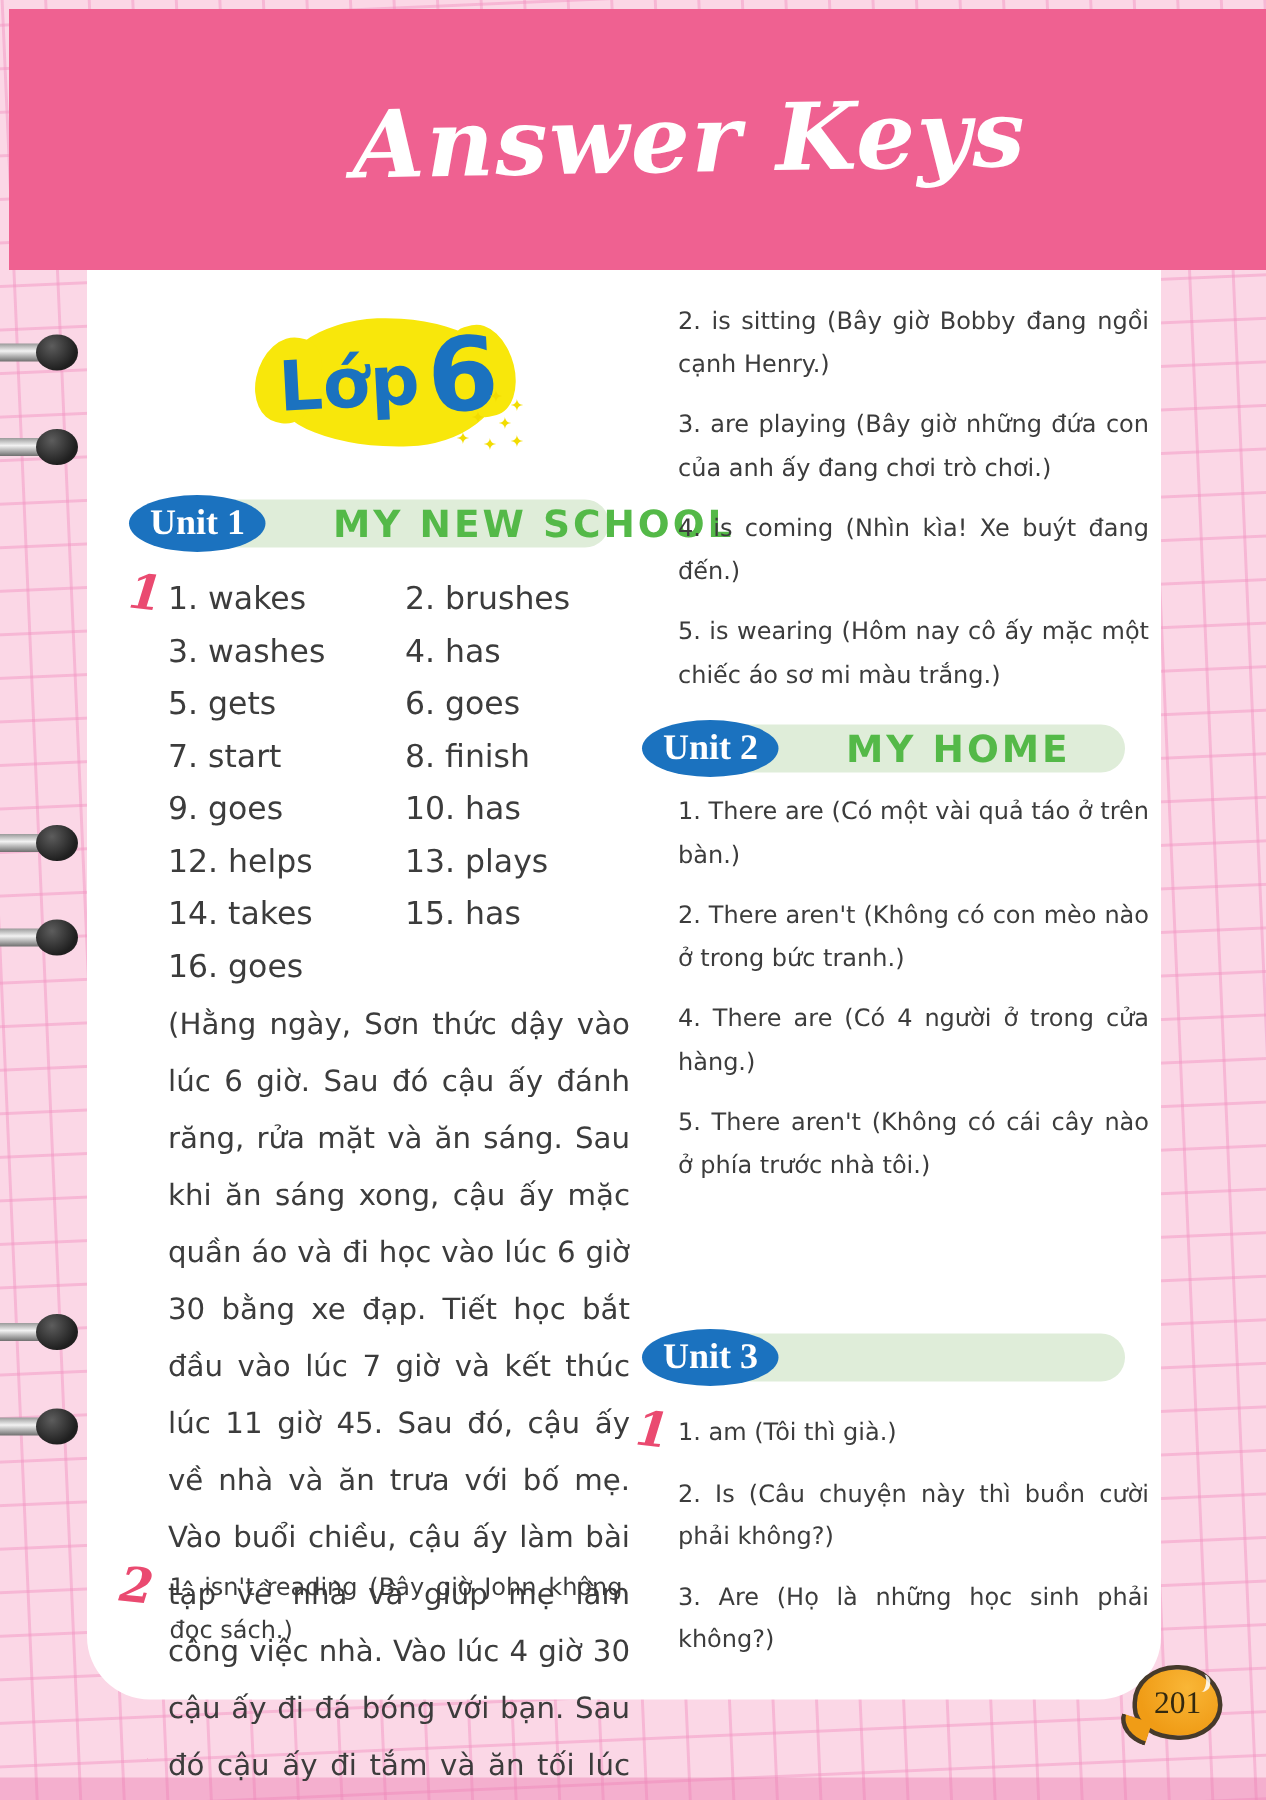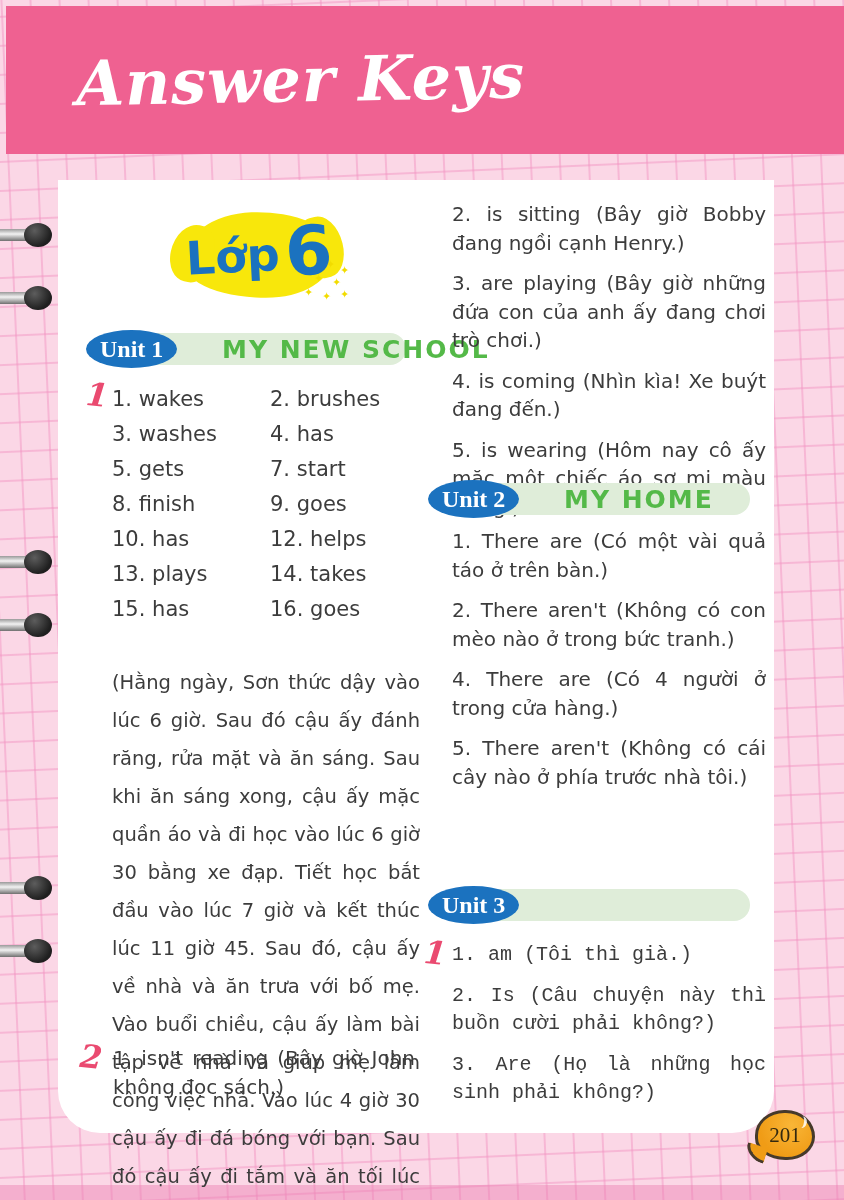--- a/index.html
+++ b/index.html
@@ -8,22 +8,22 @@
 
   
   .grid-bg{position:absolute;left:-60px;top:-60px;right:-60px;bottom:-60px;
     background-image:
       linear-gradient(rgba(242,148,194,.48) 2px, transparent 2px),
       linear-gradient(90deg, rgba(242,148,194,.48) 2px, transparent 2px);
     background-size:29px 29px;transform:rotate(-2.5deg);}
   .bottom-band{position:absolute;left:0;right:0;bottom:0;height:15px;background:rgba(236,126,178,.45);z-index:1;}
 
   
-  .header{position:absolute;left:6px;top:6px;right:0;height:148px;background:#EF6191;z-index:3;
-    display:flex;align-items:center;}
+  .header{position:absolute;left:6px;top:6px;right:0;height:174px;background:#EF6191;z-index:3;
+    display:flex;align-items:center;justify-content:center;}
   .header .title{font-family:"DejaVu Serif",serif;font-style:italic;font-weight:bold;
     font-size:62px;color:#ffffff;letter-spacing:1px;padding-left:70px;transform:rotate(-1deg);}
 
   
   .sheet{position:absolute;left:58px;top:180px;width:716px;height:953px;background:#ffffff;
     border-radius:0 0 42px 42px;z-index:2;}
 
   
   .ring{position:absolute;left:0;width:54px;height:24px;z-index:4;}
   .ring .rod{position:absolute;left:0;top:6px;width:36px;height:12px;
@@ -54,26 +54,26 @@
     display:flex;align-items:center;white-space:nowrap;}
   .unit-title{position:absolute;left:136px;top:0;height:38px;display:flex;align-items:center;
     color:#54B948;font-weight:bold;font-size:25px;letter-spacing:2px;white-space:nowrap;}
 
   
   .txt{color:#3C3C3C;z-index:4;}
   .answers{position:absolute;left:112px;top:382px;width:302px;display:grid;
     grid-template-columns:158px 1fr;font-size:21px;line-height:35px;}
   .para{position:absolute;left:112px;top:664px;width:308px;font-size:19.5px;line-height:38px;
     text-align:justify;}
-  .ex-items{position:absolute;font-size:20px;line-height:28.5px;text-align:justify;}
+  .ex-items{position:absolute;font-size:16px;line-height:28.5px;text-align:justify;}
   .ex-items p{margin:0 0 12px 0;}
   .ex2-left{left:113px;top:1044px;width:302px;}
   .rc1{left:452px;top:200px;width:314px;}
   .rc2{left:452px;top:527px;width:314px;}
-  .rc3{left:452px;top:941px;width:314px;font-family:Liberation Mono, monospace;}
+  .rc3{left:452px;top:941px;width:314px;}
 
   
   .marker{position:absolute;color:#EA4A70;font-family:"DejaVu Serif",serif;font-style:italic;
     font-weight:bold;font-size:32px;transform:rotate(6deg);z-index:5;}
 
   
   .bubble{position:absolute;left:755px;top:1110px;width:60px;height:50px;z-index:5;}
   .bubble .body{position:absolute;left:0;top:0;right:0;bottom:0;
     background:radial-gradient(circle at 62% 28%, #F9B637, #F09C16 70%);
     border:3px solid #463A2B;border-radius:50% 50% 48% 52% / 52% 55% 48% 45%;}
@@ -150,20 +150,21 @@
   <div class="marker" style="left:86px;top:376px">1</div>
   <div class="marker" style="left:80px;top:1038px">2</div>
   <div class="marker" style="left:424px;top:934px">1</div>
 
   <div class="answers txt">
     <span>1. wakes</span>
     <span>2. brushes</span>
     <span>3. washes</span>
     <span>4. has</span>
     <span>5. gets</span>
+    <span>6. goes</span>
     <span>7. start</span>
     <span>8. finish</span>
     <span>9. goes</span>
     <span>10. has</span>
     <span>12. helps</span>
     <span>13. plays</span>
     <span>14. takes</span>
     <span>15. has</span>
     <span>16. goes</span>
   </div>

